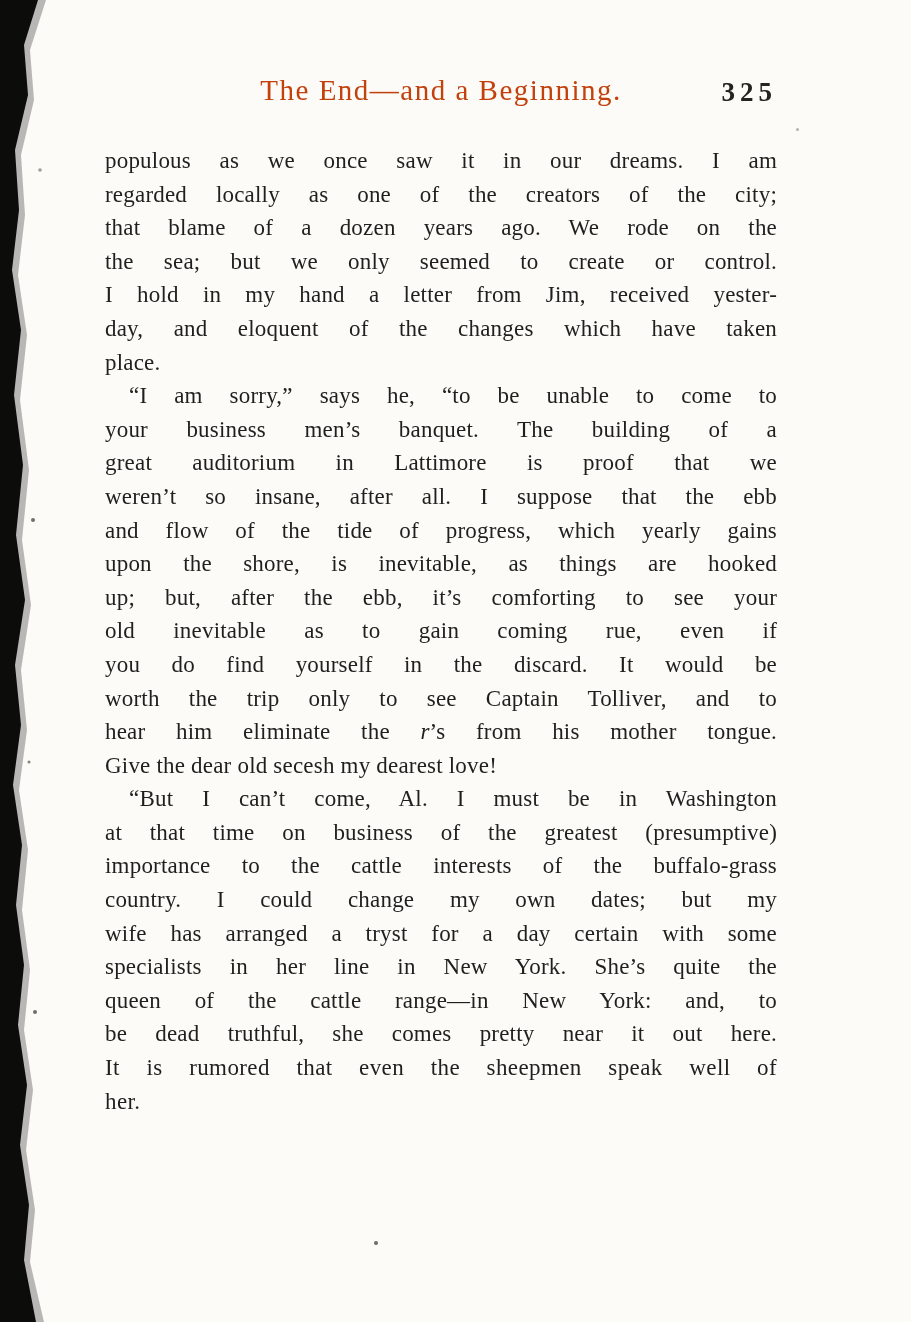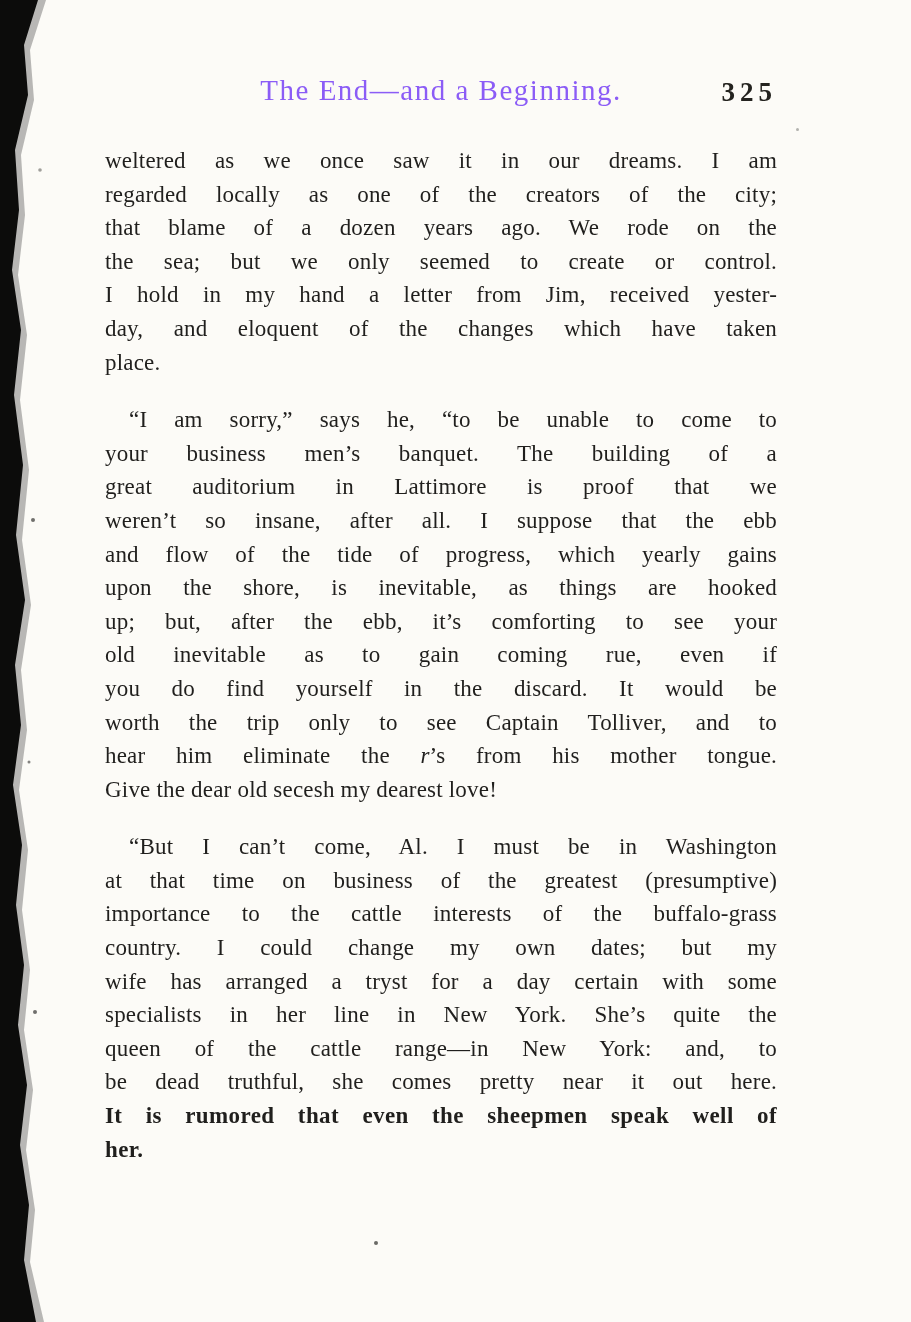--- a/index.html
+++ b/index.html
@@ -7,37 +7,37 @@
     width:911px;height:1322px;position:relative;overflow:hidden;
     background:#fcfbf7;
     font-family:"Liberation Serif", serif;
     color:#201f1d;
   }
   .scan-edge{position:absolute;left:0;top:0;width:60px;height:1322px;}
   .speck{position:absolute;background:#6a6a66;border-radius:50%;}
   .page-content{position:absolute;left:105px;top:74px;width:672px;}
   .running-header{position:relative;height:44px;margin-bottom:26px;}
   .header-title{
-    text-align:center;font-size:29px;letter-spacing:1.5px;color:#8b5cf6;
+    text-align:center;font-size:29px;letter-spacing:1.5px;color:#c2410c;
   }
   .page-number{
     position:absolute;right:0;top:3px;font-size:27px;letter-spacing:5px;color:#24231f;font-weight:bold;
   }
   .page-body{font-size:23px;line-height:33.6px;letter-spacing:0.2px;}
   .paragraph{margin:0;}
   .line{
     text-align:justify;
     text-align-last:justify;
     -moz-text-align-last:justify;
     white-space:normal;
   }
   .line.last{text-align:left;text-align-last:left;-moz-text-align-last:left;}
-  .line.indent{text-indent:24px;margin-top:24px;}
+  .line.indent{text-indent:24px;}
   .page-body em{font-style:italic;}
-  .page-body strong{font-weight:bold;letter-spacing:0.4px;}
+  .page-body strong{font-weight:normal;letter-spacing:0.4px;}
 </style>
 </head>
 <body>
 
 <svg class="scan-edge" viewBox="0 0 60 1322" width="60" height="1322" aria-hidden="true">
   <path fill="#3a3a38" opacity="0.35" d="M0,0 L46,0 L30,50 L34,100 L21,155 L25,215 L18,275 L27,335 L20,400 L29,470 L22,540 L31,605 L21,670 L27,730 L19,790 L28,850 L22,910 L30,970 L24,1030 L33,1090 L26,1150 L35,1210 L30,1262 L44,1322 L0,1322 Z"></path>
   <path fill="#0c0c0b" d="M0,0 L38,0 L24,45 L28,95 L15,150 L19,210 L12,270 L21,330 L14,395 L23,465 L16,535 L25,600 L15,665 L21,725 L13,785 L22,845 L16,905 L24,965 L18,1025 L27,1085 L20,1145 L29,1205 L24,1260 L36,1322 L0,1322 Z"></path>
   <circle cx="33" cy="520" r="2" fill="#333331" opacity="0.7"></circle>
   <circle cx="29" cy="762" r="1.5" fill="#333331" opacity="0.6"></circle>
   <circle cx="35" cy="1012" r="2" fill="#333331" opacity="0.7"></circle>
@@ -47,21 +47,21 @@
 <div class="speck" style="left:374px;top:1241px;width:4px;height:4px;"></div>
 <div class="speck" style="left:796px;top:128px;width:3px;height:3px;opacity:.5;"></div>
 
 <div class="page-content">
   <div class="running-header">
     <div class="header-title">The End—and a Beginning.</div>
     <div class="page-number">325</div>
   </div>
   <div class="page-body">
       <div class="paragraph">
-        <div class="line">weltered as we once saw it in our dreams. I am</div>
+        <div class="line">populous as we once saw it in our dreams. I am</div>
         <div class="line">regarded locally as one of the creators of the city;</div>
         <div class="line">that blame of a dozen years ago. We rode on the</div>
         <div class="line">the sea; but we only seemed to create or control.</div>
         <div class="line">I hold in my hand a letter from Jim, received yester-</div>
         <div class="line">day, and eloquent of the changes which have taken</div>
         <div class="line last">place.</div>
       </div>
       <div class="paragraph">
         <div class="line indent">“I am sorry,” says he, “to be unable to come to</div>
         <div class="line">your business men’s banquet. The building of a</div>

